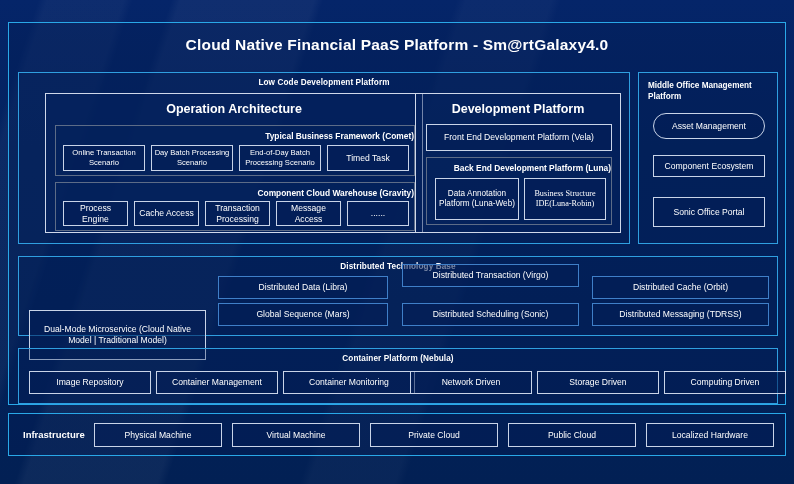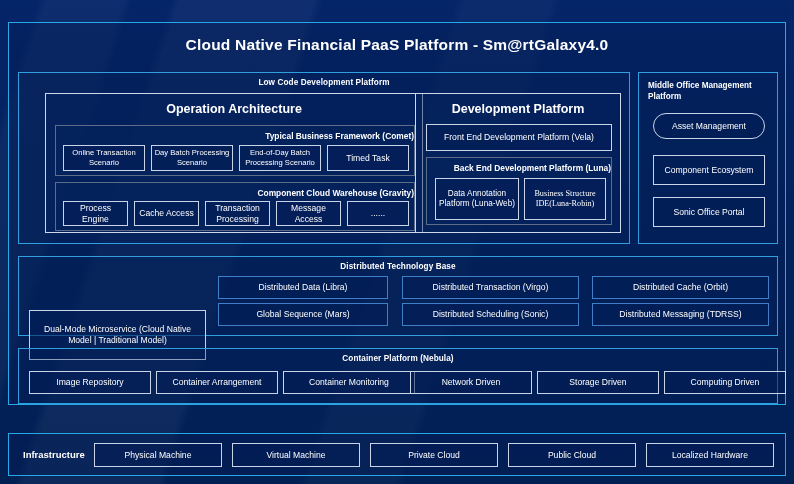--- a/index.html
+++ b/index.html
@@ -31,21 +31,21 @@
       linear-gradient(180deg, #052569 0%, #03225f 30%, #022054 100%);
   }
 
   
   .panel-outer {
     position: absolute;
     border: 1.5px solid #29a8e8;
     background: rgba(2,28,83,0.35);
   }
   #main-panel  { left: 8px;  top: 22px;  width: 778px; height: 383px; }
-  #infra-panel { left: 8px;  top: 413px; width: 778px; height: 43px; margin-top: 20px; }
+  #infra-panel { left: 8px;  top: 413px; width: 778px; height: 43px; }
 
   .title-bar {
     text-align: center;
     color: #ffffff;
     font-size: 15.5px;
     font-weight: bold;
     letter-spacing: .2px;
     padding-top: 13px;
   }
 
@@ -161,42 +161,42 @@
           <div class="sbox-title">Back End Development Platform (Luna)</div>
           <div class="cell t8" style="left:8px;  top:20px; width:84px; height:42px;">Data Annotation Platform (Luna-Web)</div>
           <div class="cell t8" style="left:97px; top:20px; width:82px; height:42px;font-family:Liberation Serif, serif;">Business Structure IDE(Luna-Robin)</div>
         </div>
       </div>
     </div>
 
     <div class="grp" style="left:629px; top:49px; width:140px; height:172px;">
       <div style="color:#ffffff;font-weight:bold;font-size:8.2px;padding:7px 9px 0 9px;line-height:1.35;">Middle Office Management Platform</div>
       <div class="cell t85" style="left:14px; top:40px; width:112px; height:26px;border-radius:15px;">Asset Management</div>
-      <div class="cell t85" style="left:14px; top:82px; width:112px; height:30px;">Component Ecosystem</div>
+      <div class="cell t85" style="left:14px; top:82px; width:112px; height:22px;">Component Ecosystem</div>
       <div class="cell t85" style="left:14px; top:124px;width:112px; height:30px;">Sonic Office Portal</div>
     </div>
 
     <div class="grp" style="left:9px; top:233px; width:760px; height:80px;">
       <div class="grp-title">Distributed Technology Base</div>
 
       <div class="cell t85" style="left:10px; top:19px; width:177px; height:50px;margin-top:34px;">Dual-Mode Microservice (Cloud Native Model | Traditional Model)</div>
 
       <div class="cell t85 cell-blue" style="left:199px; top:19px; width:170px; height:23px;">Distributed Data (Libra)</div>
-      <div class="cell t85 cell-blue" style="left:383px; top:19px; width:177px; height:23px;">Distributed Transaction (Virgo)</div>
+      <div class="cell t85 cell-blue" style="left:383px; top:7px; width:177px; height:23px;">Distributed Transaction (Virgo)</div>
       <div class="cell t85 cell-blue" style="left:573px; top:19px; width:177px; height:23px;">Distributed Cache (Orbit)</div>
 
       <div class="cell t85 cell-blue" style="left:199px; top:46px; width:170px; height:23px;">Global Sequence (Mars)</div>
       <div class="cell t85 cell-blue" style="left:383px; top:46px; width:177px; height:23px;">Distributed Scheduling (Sonic)</div>
       <div class="cell t85 cell-blue" style="left:573px; top:46px; width:177px; height:23px;">Distributed Messaging (TDRSS)</div>
     </div>
 
     <div class="grp" style="left:9px; top:325px; width:760px; height:56px;">
       <div class="grp-title">Container Platform (Nebula)</div>
       <div class="cell t85" style="left:10px;  top:22px; width:122px; height:23px;">Image Repository</div>
-      <div class="cell t85" style="left:137px; top:22px; width:122px; height:23px;">Container Arrangement</div>
+      <div class="cell t85" style="left:137px; top:22px; width:122px; height:23px;">Container Management</div>
       <div class="cell t85" style="left:264px; top:22px; width:132px; height:23px;">Container Monitoring</div>
       <div class="cell t85" style="left:391px; top:22px; width:122px; height:23px;">Network Driven</div>
       <div class="cell t85" style="left:518px; top:22px; width:122px; height:23px;">Storage Driven</div>
       <div class="cell t85" style="left:645px; top:22px; width:122px; height:23px;">Computing Driven</div>
     </div>
 
   </div>
 
   <div id="infra-panel" class="panel-outer">
     <div class="infra-label">Infrastructure</div>

